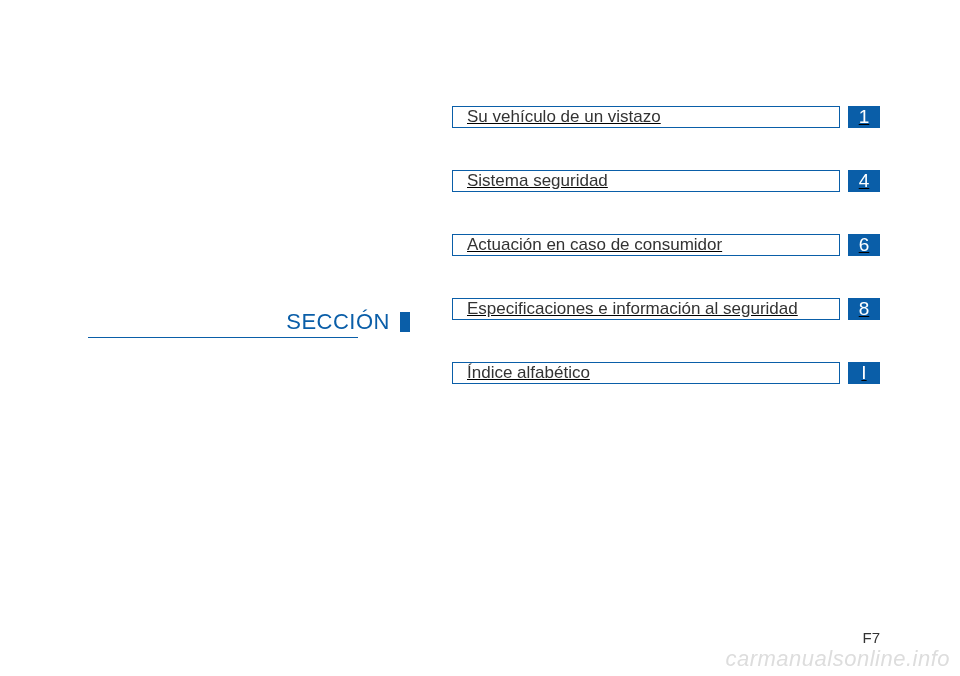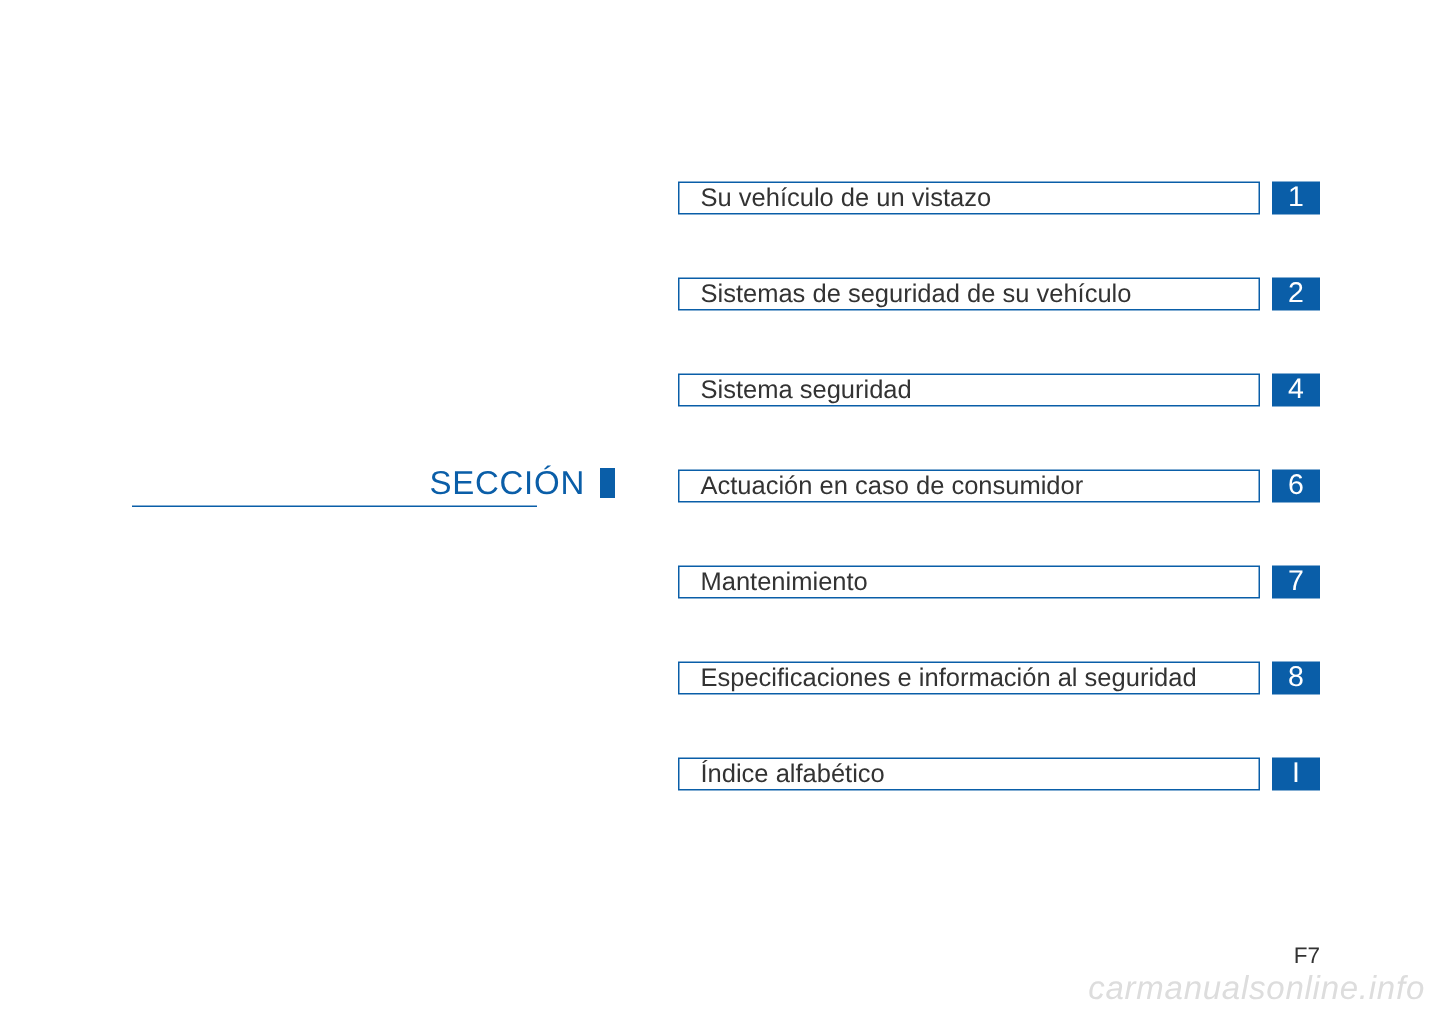--- a/index.html
+++ b/index.html
@@ -63,23 +63,24 @@
       padding-top: 10px;
     }
     .toc-list {
       list-style: none;
       display: flex;
       flex-direction: column;
       gap: 11px;
     }
     .toc-item {
       display: flex;
-      align-items: flex-end;
+      align-items: center;
       gap: 8px;
       height: 53px;
+      text-decoration: underline;
     }
     .toc-label-box {
       flex: 1;
       border: 1px solid #0a5ea8;
       display: flex;
       align-items: center;
       padding: 0 14px;
       font-size: 17px;
       color: #333;
       background: #fff;
@@ -125,34 +126,26 @@
       </div>
     </div>
     <div class="section-line"></div>
     <div class="right">
       <ul class="toc-list">
         <li class="toc-item">
           <div class="toc-label-box">Su vehículo de un vistazo</div>
           <div class="toc-num-box">1</div>
         </li>
         <li class="toc-item">
-          <div class="toc-label-box">Sistemas de seguridad de su vehículo</div>
-          <div class="toc-num-box">2</div>
-        </li>
-        <li class="toc-item">
           <div class="toc-label-box">Sistema seguridad</div>
           <div class="toc-num-box">4</div>
         </li>
         <li class="toc-item">
           <div class="toc-label-box">Actuación en caso de consumidor</div>
           <div class="toc-num-box">6</div>
-        </li>
-        <li class="toc-item">
-          <div class="toc-label-box">Mantenimiento</div>
-          <div class="toc-num-box">7</div>
         </li>
         <li class="toc-item">
           <div class="toc-label-box">Especificaciones e información al seguridad</div>
           <div class="toc-num-box">8</div>
         </li>
         <li class="toc-item">
           <div class="toc-label-box">Índice alfabético</div>
           <div class="toc-num-box">I</div>
         </li>
       </ul>

